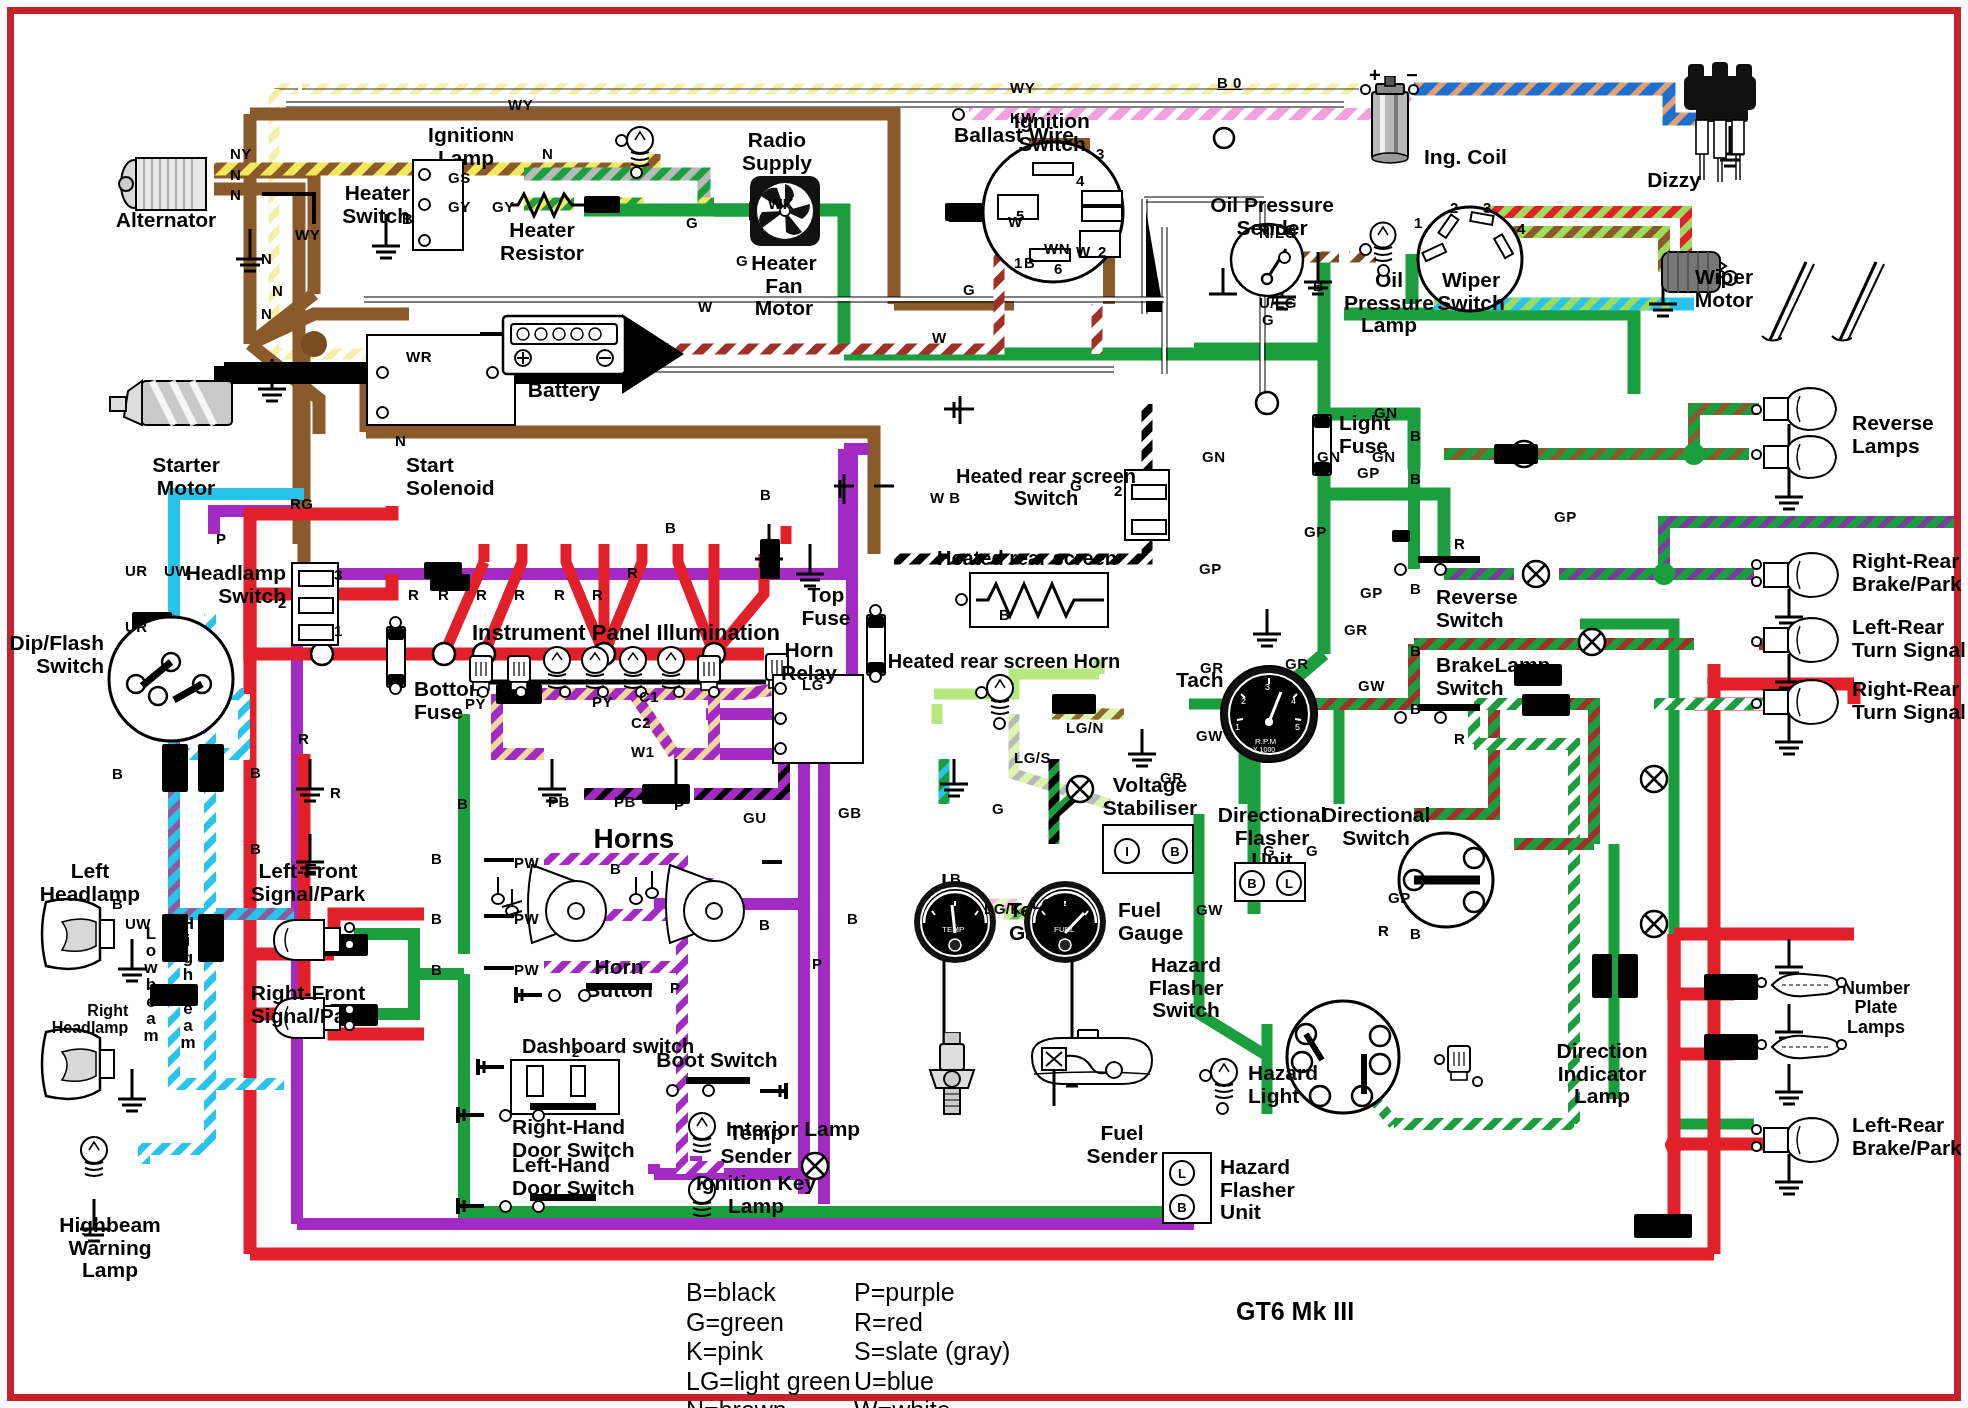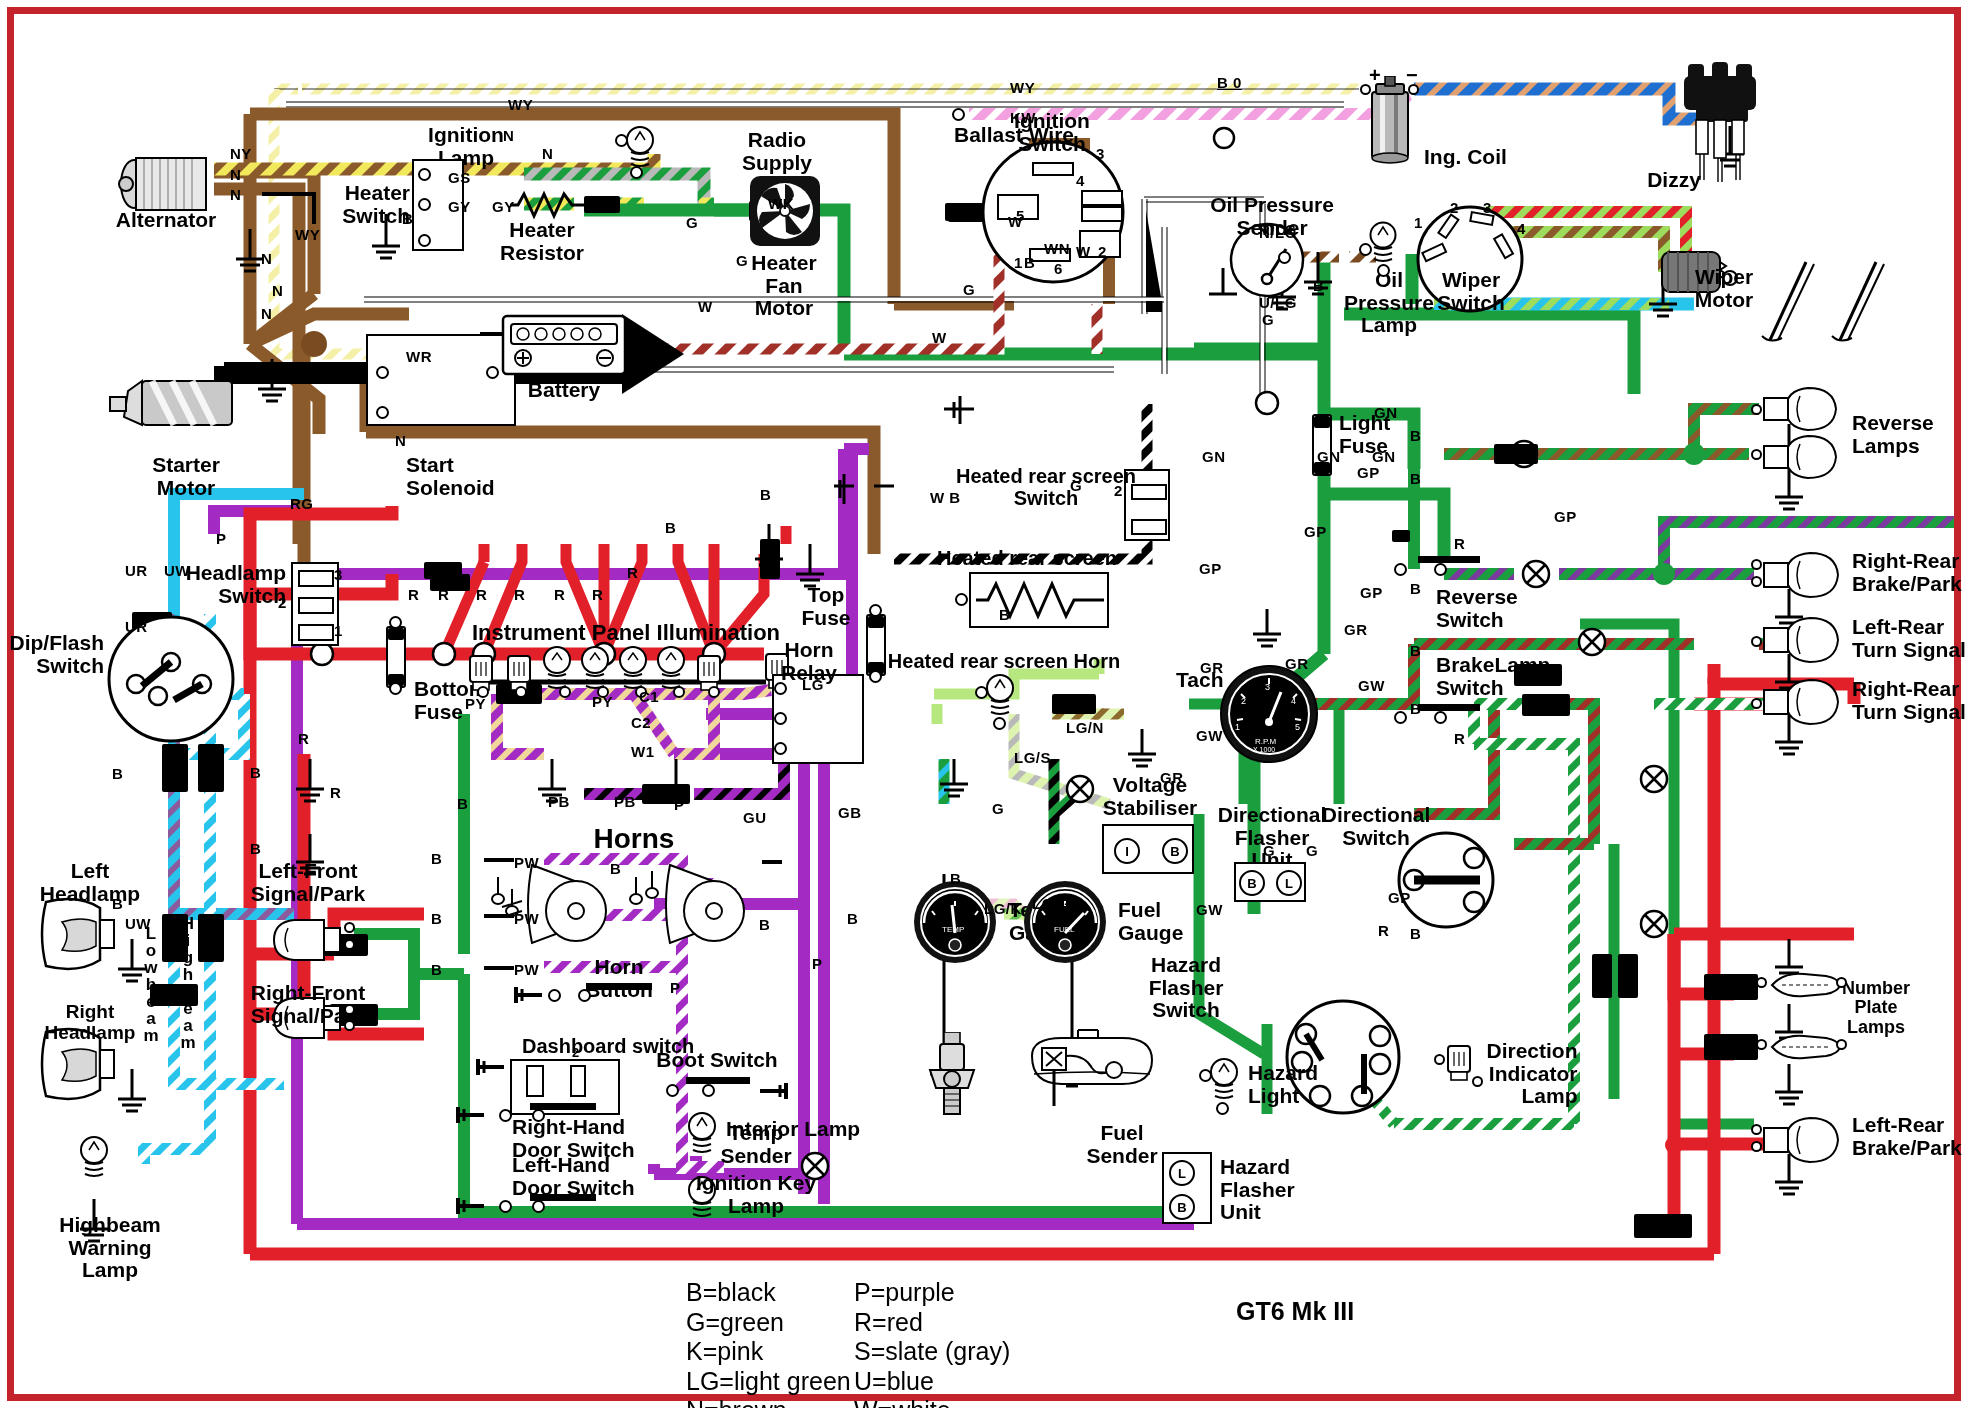--- a/index.html
+++ b/index.html
@@ -949,21 +949,21 @@
     <rect x="62" y="26" width="14" height="28" fill="#fff" stroke="#000" stroke-width="2"></rect>
   </svg>
   <div class="lbl c" style="left:76px;top:846px;font-size:21px;">Left
 Headlamp</div>
 
   <svg style="position:absolute;left:24px;top:1010px;width:96px;height:80px" viewBox="0 0 96 80">
     <path d="M8,8 Q0,40 8,72 Q40,80 62,66 L62,14 Q40,0 8,8 Z" fill="#fff" stroke="#000" stroke-width="2.5"></path>
     <path d="M24,28 Q34,40 24,56 Q44,60 58,52 L58,28 Q44,22 24,28 Z" fill="#d8d8d8" stroke="#000" stroke-width="1.5"></path>
     <rect x="62" y="26" width="14" height="28" fill="#fff" stroke="#000" stroke-width="2"></rect>
   </svg>
-  <div class="lbl c" style="left:76px;top:988px;font-size:19px;">Right
+  <div class="lbl c" style="left:76px;top:988px;font-size:16px;text-align:right;">Right
 Headlamp</div>
 
   <svg style="position:absolute;left:62px;top:1120px;width:36px;height:54px" viewBox="0 0 36 54">
     <circle cx="18" cy="16" r="13" fill="#fff" stroke="#000" stroke-width="2"></circle>
     <path d="M13,16 L18,8 L23,16" stroke="#000" stroke-width="1.5" fill="none"></path>
     <g stroke="#000" stroke-width="2" fill="none">
           <path d="M9,28 Q18,32 27,28"></path>
           <path d="M9,34 Q18,38 27,34"></path>
           <path d="M9,40 Q18,44 27,40"></path>
         </g>
@@ -1394,21 +1394,21 @@
   <div style="position:absolute;left:1155px;top:1180px;width:22px;height:22px;border:2px solid #000;border-radius:50%;background:#fff;display:flex;align-items:center;justify-content:center;font-size:13px;font-weight:bold;font-family:'Liberation Sans',sans-serif;">B</div>
   <div class="lbl" style="left:1206px;top:1142px;font-size:21px;">Hazard
 Flasher
 Unit</div>
 
   <svg style="position:absolute;left:1428px;top:1024px;width:34px;height:48px" viewBox="0 0 34 48">
     <rect x="6" y="8" width="22" height="26" rx="3" fill="#fff" stroke="#000" stroke-width="2"></rect>
     <path d="M12,14 L12,28 M17,14 L17,28 M22,14 L22,28" stroke="#000" stroke-width="1.2"></path>
     <rect x="9" y="34" width="16" height="8" fill="#fff" stroke="#000" stroke-width="1.6"></rect>
   </svg>
-  <div class="lbl c" style="left:1518px;top:1026px;font-size:21px;text-align:right;">Direction
+  <div class="lbl c" style="left:1588px;top:1026px;font-size:21px;">Direction
 Indicator
 Lamp</div>
   <div class="term" style="left:1420px;top:1040px;width:11px;height:11px;"></div>
   <div class="term" style="left:1458px;top:1062px;width:11px;height:11px;"></div>
 
   <div id="wire-label-host">
         <div class="wl" style="left: 494px; top: 82px;">WY</div>
         <div class="wl" style="left: 996px; top: 65px;">WY</div>
         <div class="wl" style="left: 1203px; top: 60px; text-decoration: underline;">B 0</div>
         <div class="wl" style="left: 996px; top: 95px;">KW</div>

